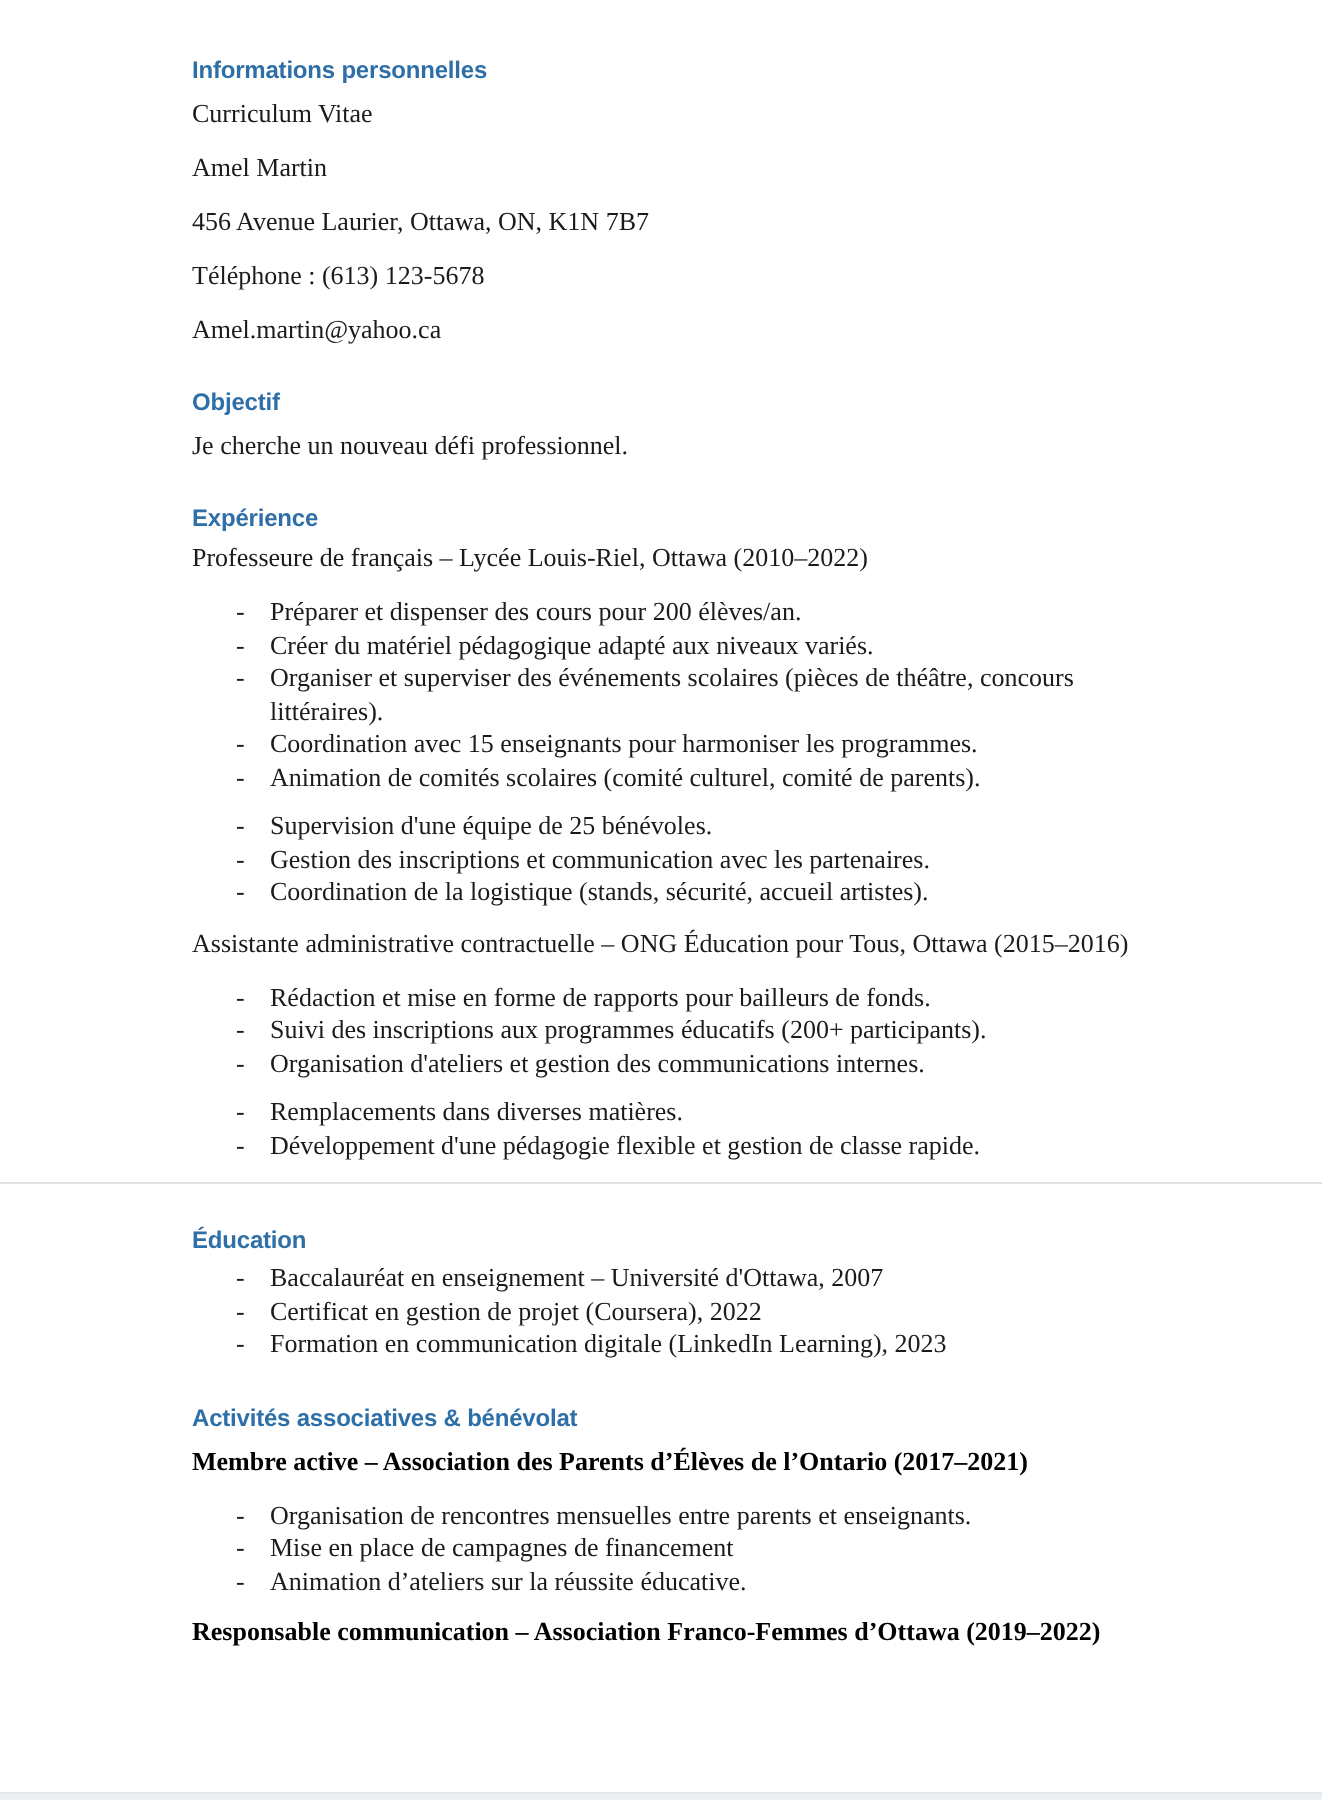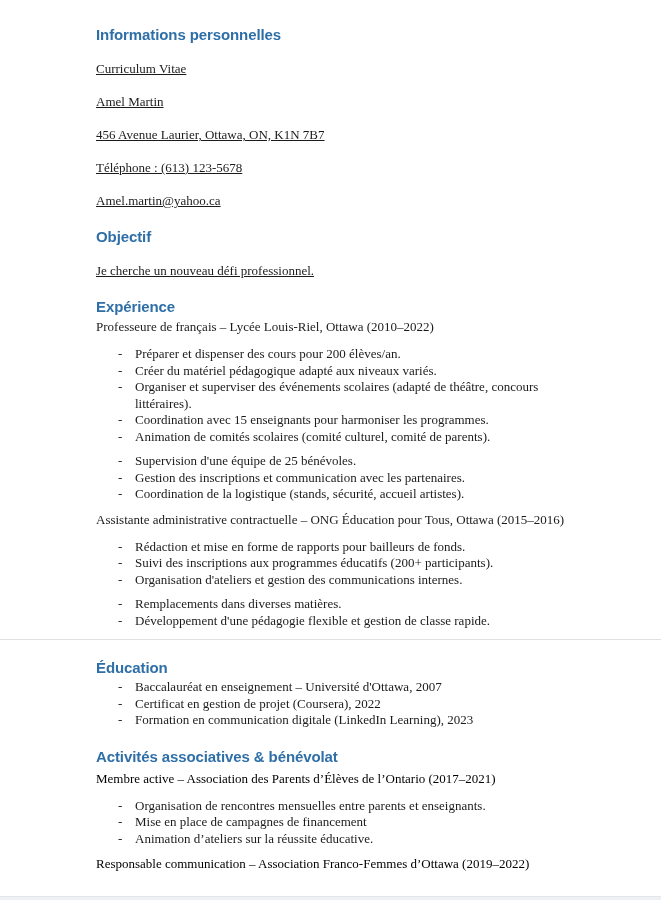--- a/index.html
+++ b/index.html
@@ -13,39 +13,38 @@
     position: relative;
     overflow: hidden;
   }
 
   .section { margin-top: 19px; }
   .section:first-child { margin-top: 0; }
 
   h2.section-heading {
     font-family: "Liberation Sans", sans-serif;
     font-weight: bold;
-    font-size: 15px;
+    font-size: 12px;
     line-height: 18px;
     letter-spacing: -0.1px;
     margin: 0 0 2px 0;
   }
 
   p.para {
     font-size: 13px;
     line-height: 17px;
-    margin: 16px 0 10px 0;
-    text-decoration: underline;
+    margin: 4px 0 10px 0;
   }
 
   .entry-title {
     font-size: 13px;
     line-height: 17px;
     margin: 0 0 11px 0;
   }
-  .entry-title.bold { font-weight: normal; margin-top: 4px; color: #000; }
+  .entry-title.bold { font-weight: bold; margin-top: 4px; color: #000; }
 
   ul.bullet-list {
     list-style: none;
     margin: 0 0 8px 0;
   }
   li.bullet-item {
     font-size: 13px;
     line-height: 16.5px;
     display: flex;
     align-items: flex-start;
@@ -99,21 +98,21 @@
             <li class="bullet-item">
               <span class="bullet-marker">-</span>
               <span class="bullet-text">Préparer et dispenser des cours pour 200 élèves/an.</span>
             </li>
             <li class="bullet-item">
               <span class="bullet-marker">-</span>
               <span class="bullet-text">Créer du matériel pédagogique adapté aux niveaux variés.</span>
             </li>
             <li class="bullet-item">
               <span class="bullet-marker">-</span>
-              <span class="bullet-text">Organiser et superviser des événements scolaires (adapté de théâtre, concours littéraires).</span>
+              <span class="bullet-text">Organiser et superviser des événements scolaires (pièces de théâtre, concours littéraires).</span>
             </li>
             <li class="bullet-item">
               <span class="bullet-marker">-</span>
               <span class="bullet-text">Coordination avec 15 enseignants pour harmoniser les programmes.</span>
             </li>
             <li class="bullet-item">
               <span class="bullet-marker">-</span>
               <span class="bullet-text">Animation de comités scolaires (comité culturel, comité de parents).</span>
             </li>
           </ul>

